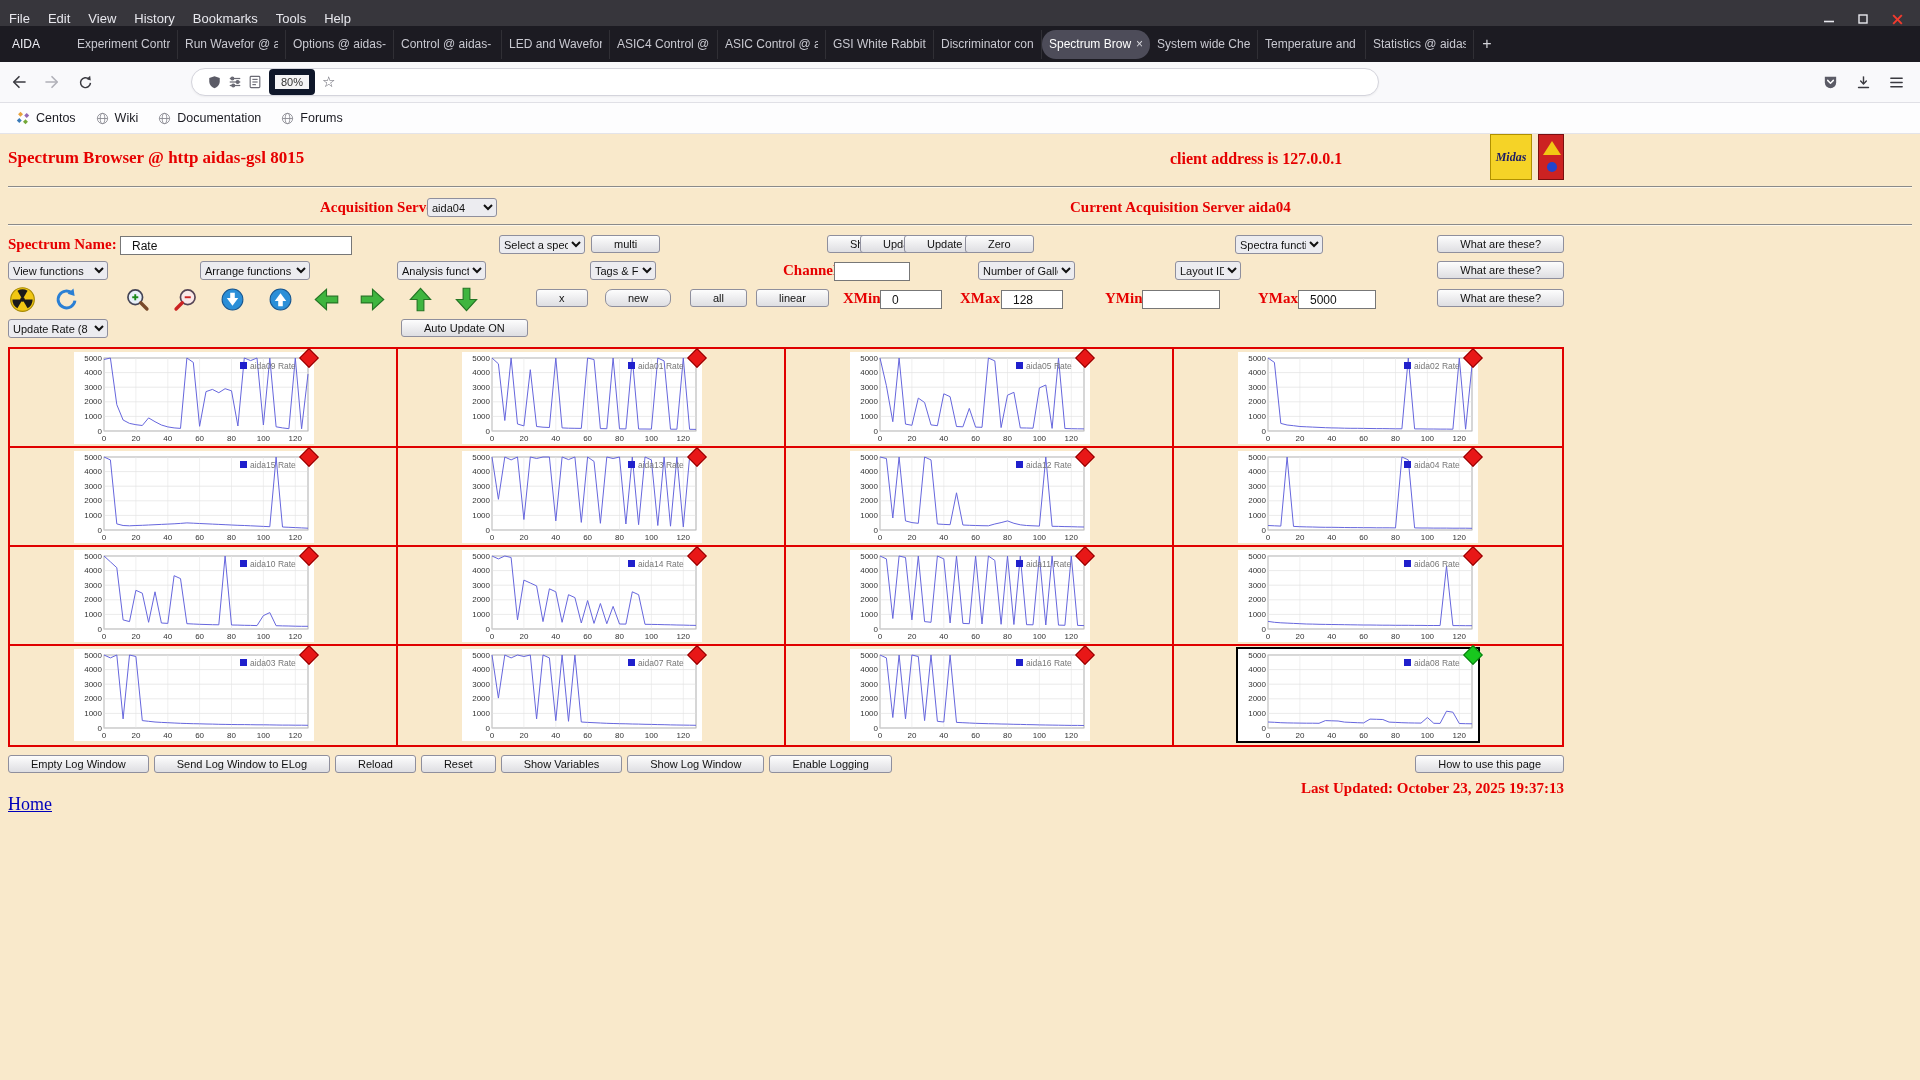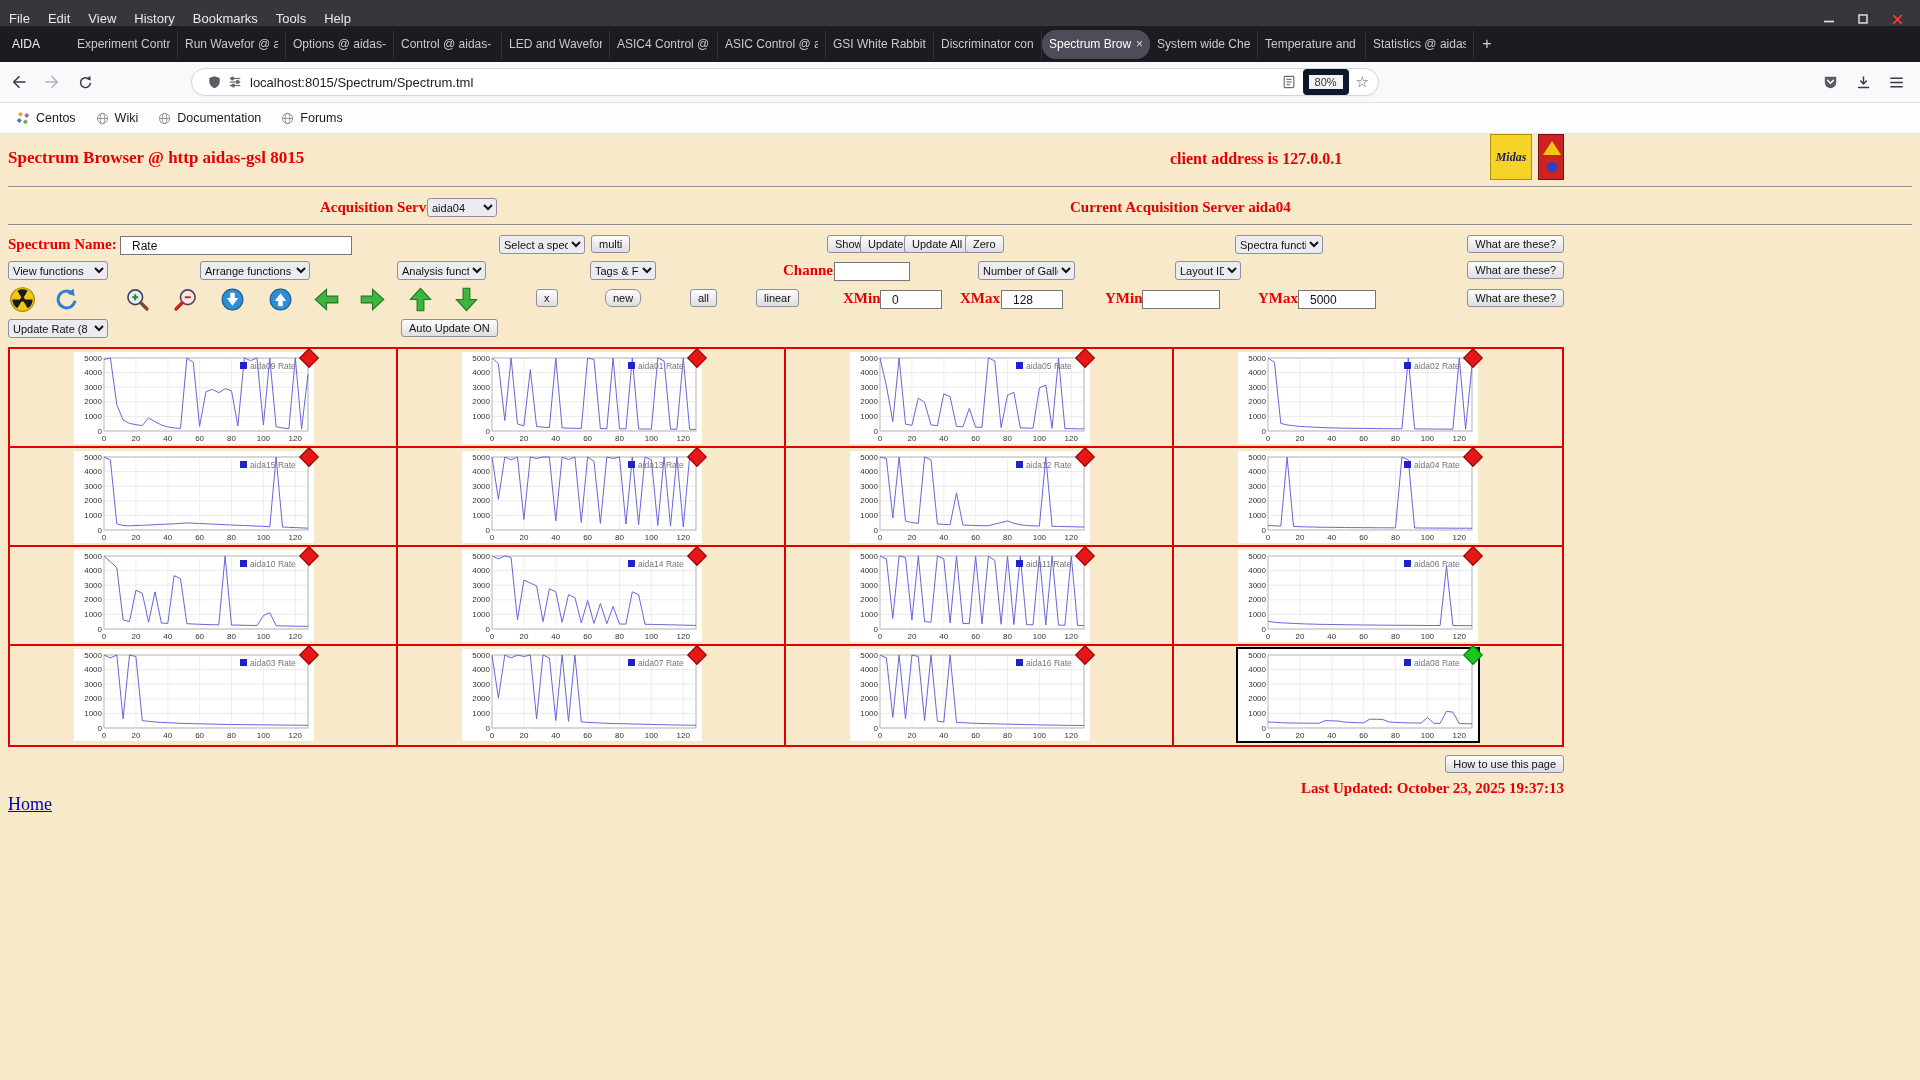--- a/index.html
+++ b/index.html
@@ -34,21 +34,21 @@
 
   
   .page{position:relative;height:948px;background:#f9e9cb;}
   .abs{position:absolute;}
   .content{position:absolute;left:8px;top:0;width:1556px;height:948px;}
   .rlabel{color:#e60000;font-weight:bold;font-family:"Liberation Serif",serif;font-size:15px;}
   .rtitle{color:#e60000;font-weight:bold;font-family:"Liberation Serif",serif;font-size:17px;}
   .hr{position:absolute;left:8px;width:1904px;border-top:1px solid #8a8a8a;border-bottom:1px solid #fdf6e8;height:0;}
   select{font-size:11px;height:19px;background:#ececf0;border:1px solid #8f8f9d;border-radius:3px;color:#111;}
   input[type=text]{height:15px;border:1px solid #777;font-size:12px;padding:1px 11px;background:#fff;color:#111;}
-  .btn{font-size:11px;padding:2px 7px;background:linear-gradient(#fdfdfd,#dedee2);border:1px solid #8f8f9d;border-radius:3px;color:#111;font-family:"Liberation Sans",sans-serif;}
+  .btn{font-size:11px;padding:2px 22px;background:linear-gradient(#fdfdfd,#dedee2);border:1px solid #8f8f9d;border-radius:3px;color:#111;font-family:"Liberation Sans",sans-serif;}
   .row{position:absolute;left:0;width:1556px;height:24px;}
   .tool-icon{position:absolute;top:0;width:28px;height:28px;display:flex;align-items:center;justify-content:center;}
 
   
   .gallery{position:absolute;left:0;top:213px;width:1556px;height:400px;border:2px solid #e00000;box-sizing:border-box;
            display:grid;grid-template-columns:repeat(4,388px);grid-auto-rows:99px;background:#f9e9cb;}
   .gcell{position:relative;border-right:2px solid #e00000;border-bottom:2px solid #e00000;box-sizing:border-box;}
   .gcell:nth-child(4n){border-right:none;}
   .gcell:nth-last-child(-n+4){border-bottom:none;}
   .chart-wrap{position:absolute;left:64px;top:3px;width:240px;height:92px;}
@@ -180,21 +180,20 @@
     <span class="url-icon">
       <svg width="14" height="14" viewBox="0 0 16 16" stroke="#6a6a74" stroke-width="1.4">
           <line x1="2" y1="4" x2="14" y2="4"></line>
           <line x1="2" y1="8" x2="14" y2="8"></line>
           <line x1="2" y1="12" x2="14" y2="12"></line>
           <circle cx="5" cy="4" r="1.6" fill="#6a6a74"></circle>
           <circle cx="11" cy="8" r="1.6" fill="#6a6a74"></circle>
           <circle cx="6" cy="12" r="1.6" fill="#6a6a74"></circle>
         </svg>
       </span>
-    <span class="url-text">localhost:8015/Spectrum/Spectrum.tml</span>
     <span class="url-icon">
       <svg width="14" height="14" viewBox="0 0 16 16" stroke="#6a6a74" stroke-width="1.3" fill="none">
           <rect x="2.5" y="1.5" width="11" height="13" rx="1"></rect>
           <line x1="5" y1="5" x2="11" y2="5"></line>
           <line x1="5" y1="8" x2="11" y2="8"></line>
           <line x1="5" y1="11" x2="9" y2="11"></line>
         </svg>
       </span>
     <span class="zoom-badge">80%</span>
     <span style="font-size:15px;color:#5b5b66;">☆</span>
@@ -972,20 +971,29 @@
               <line x1="221.3" y1="6" x2="221.3" y2="79" stroke="#e4e4e4" stroke-width="0.6"></line>
               <text x="221.3" y="89" font-size="8" text-anchor="middle" fill="#333" font-family="Liberation Sans,sans-serif">120</text>
               <polyline points="30.0,73.0 36.4,73.3 42.8,73.7 49.1,73.9 55.5,74.0 61.9,74.1 68.3,74.2 74.6,74.2 81.0,74.3 87.4,71.6 93.8,71.8 100.1,72.0 106.5,73.1 112.9,73.4 119.3,73.7 125.6,73.9 132.0,70.1 138.4,70.3 144.8,70.5 151.1,73.1 157.5,73.4 163.9,73.7 170.3,73.9 176.6,74.0 183.0,74.1 189.4,68.5 195.8,74.3 202.1,74.4 208.5,62.2 214.9,63.2 221.3,74.5 227.6,74.7 234.0,74.8" fill="none" stroke="#6666dd" stroke-width="1"></polyline>
               <rect x="166" y="10" width="7" height="7" fill="#2020cc"></rect>
               <text x="176" y="16.5" font-size="8.5" fill="#777" font-family="Liberation Sans,sans-serif">aida08 Rate</text>
             </svg></div>
           <div class="diamond green"></div>
         </div>
       </div>
 
+    <div class="footer-buttons" id="footer-buttons">
+        <button class="btn">Empty Log Window</button>
+        <button class="btn">Send Log Window to ELog</button>
+        <button class="btn">Reload</button>
+        <button class="btn">Reset</button>
+        <button class="btn">Show Variables</button>
+        <button class="btn">Show Log Window</button>
+        <button class="btn">Enable Logging</button>
+      </div>
     <button class="btn help-btn">How to use this page</button>
     <div class="last-updated rlabel">Last Updated: October 23, 2025 19:37:13</div>
     <div class="dot">.</div>
     <div class="home"><a href="#">Home</a></div>
   </div>
 
   <div class="hr" style="top:52px;"></div>
   <div class="hr" style="top:90px;"></div>
 </div>
 

